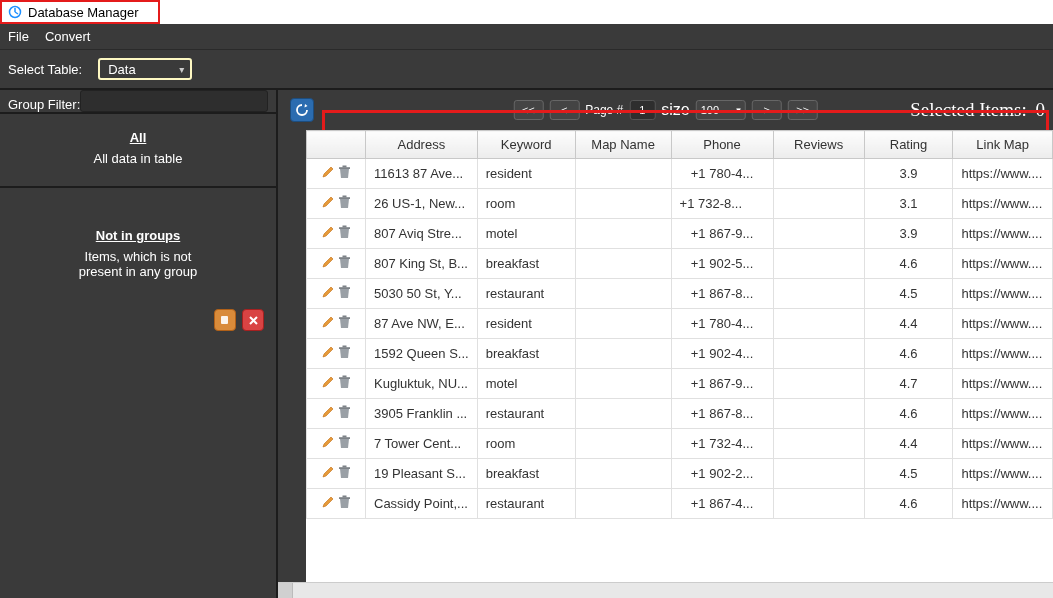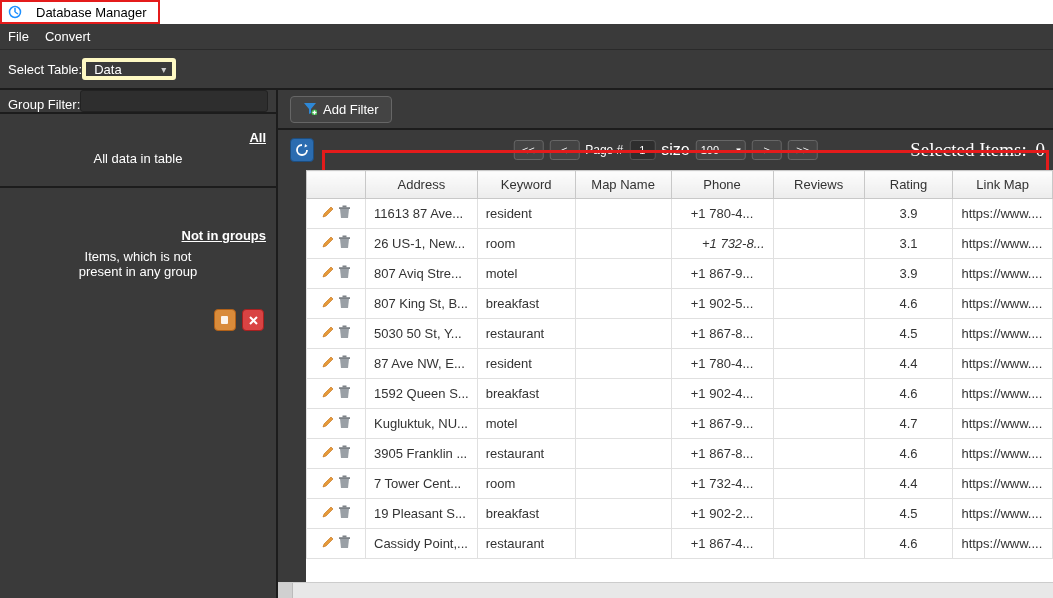--- a/index.html
+++ b/index.html
@@ -18,21 +18,20 @@
     background: #fff;
     color: #000;
     height: 24px;
     display: flex;
     align-items: center;
     padding: 0 6px;
     border: 2px solid #e41b1b;
     border-bottom: 2px solid #e41b1b;
     width: 160px;
     position:relative;
-    gap:8px;
   }
   .titlebar-wrap{
     background:#fff;
     height:24px;
     position:relative;
   }
   .tb-icon {
     width: 14px; height: 14px;
     margin-right: 6px;
     display:flex;align-items:center;justify-content:center;
@@ -46,27 +45,27 @@
     gap: 16px;
     border-bottom: 1px solid #2a2a2a;
   }
   .menubar span { cursor: pointer; }
   .toolbar-top {
     background: #3a3a3a;
     height: 40px;
     display: flex;
     align-items: center;
     padding: 0 8px;
-    gap: 0;
+    gap: 16px;
     border-bottom: 2px solid #1c1c1c;
   }
   .select-box {
     display: inline-flex;
     align-items: center;
-    border: 4px solid #fef9c3;
+    border: 2px solid #fef9c3;
     background: #3a3a3a;
     padding: 2px 8px;
     height: 22px;
     width: 94px;
     border-radius: 3px;
     position:relative;
   }
   .select-box::after {
     content: "▾";
     position: absolute;
@@ -102,21 +101,20 @@
   }
   .side-section{
     text-align:center;
     padding:16px 10px 20px;
     border-bottom:2px solid #1c1c1c;
   }
   .side-head{
     font-weight:bold;
     text-decoration:underline;
     margin-bottom:6px;
-    text-align:right;
   }
   .side-sub{
     font-size:13px;
   }
   .side-btns{
     display:flex;
     justify-content:flex-end;
     gap:6px;
     padding:10px 12px;
   }
@@ -297,32 +295,20 @@
       </div>
       <div class="icon-btn red">
         <svg width="11" height="11" viewBox="0 0 11 11">
             <path d="M2 2 L9 9 M9 2 L2 9" stroke="#fff" stroke-width="2"></path>
           </svg>
       </div>
     </div>
   </div>
 
   <div class="main">
-    <div class="filter-row">
-      <div class="add-filter-btn">
-        <span>
-          <svg width="14" height="14" viewBox="0 0 14 14">
-              <path d="M1 2 L13 2 L8 8 L8 12 L6 13 L6 8 Z" fill="#2e88d6"></path>
-              <circle cx="11.5" cy="11.5" r="3" fill="#3cb34a"></circle>
-              <path d="M11.5 9.5 v4 M9.5 11.5 h4" stroke="#fff" stroke-width="1.3"></path>
-            </svg>
-        </span>
-        <span>Add Filter</span>
-      </div>
-    </div>
 
     <div class="pager-row">
       <div class="refresh-btn">
         <svg width="14" height="14" viewBox="0 0 14 14">
             <path d="M7 2 A5 5 0 1 0 12 7" fill="none" stroke="#fff" stroke-width="1.8"></path>
             <path d="M10 1 L12.5 3 L9.5 4.5 Z" fill="#fff"></path>
           </svg>
       </div>
       <div class="pager-center">
         <div class="pg-btn">&lt;&lt;</div>
@@ -399,21 +385,21 @@
                   <span><svg width="13" height="14" viewBox="0 0 13 14">
                       <path d="M2 4 L11 4 L10 13 L3 13 Z" fill="#9aa0a6"></path>
                       <rect x="1" y="2.2" width="11" height="1.8" fill="#7d8287"></rect>
                       <rect x="4.5" y="0.5" width="4" height="2" fill="#7d8287"></rect>
                     </svg></span>
                 </div>
               </td>
               <td>26 US-1, New...</td>
               <td>room</td>
               <td></td>
-              <td style="text-align: right; font-style: italic;">+1 732-8...</td>
+              <td style="text-align: left;">+1 732-8...</td>
               <td></td>
               <td style="text-align: center;">3.1</td>
               <td>https://www....</td>
             </tr>
             <tr>
               <td>
                 <div class="action-cell">
                   <span><svg width="14" height="14" viewBox="0 0 14 14">
                       <path d="M2 12 L3 9 L10 2 L12 4 L5 11 Z" fill="#e69b3a" stroke="#c06a10" stroke-width="0.6"></path>
                     </svg></span>

